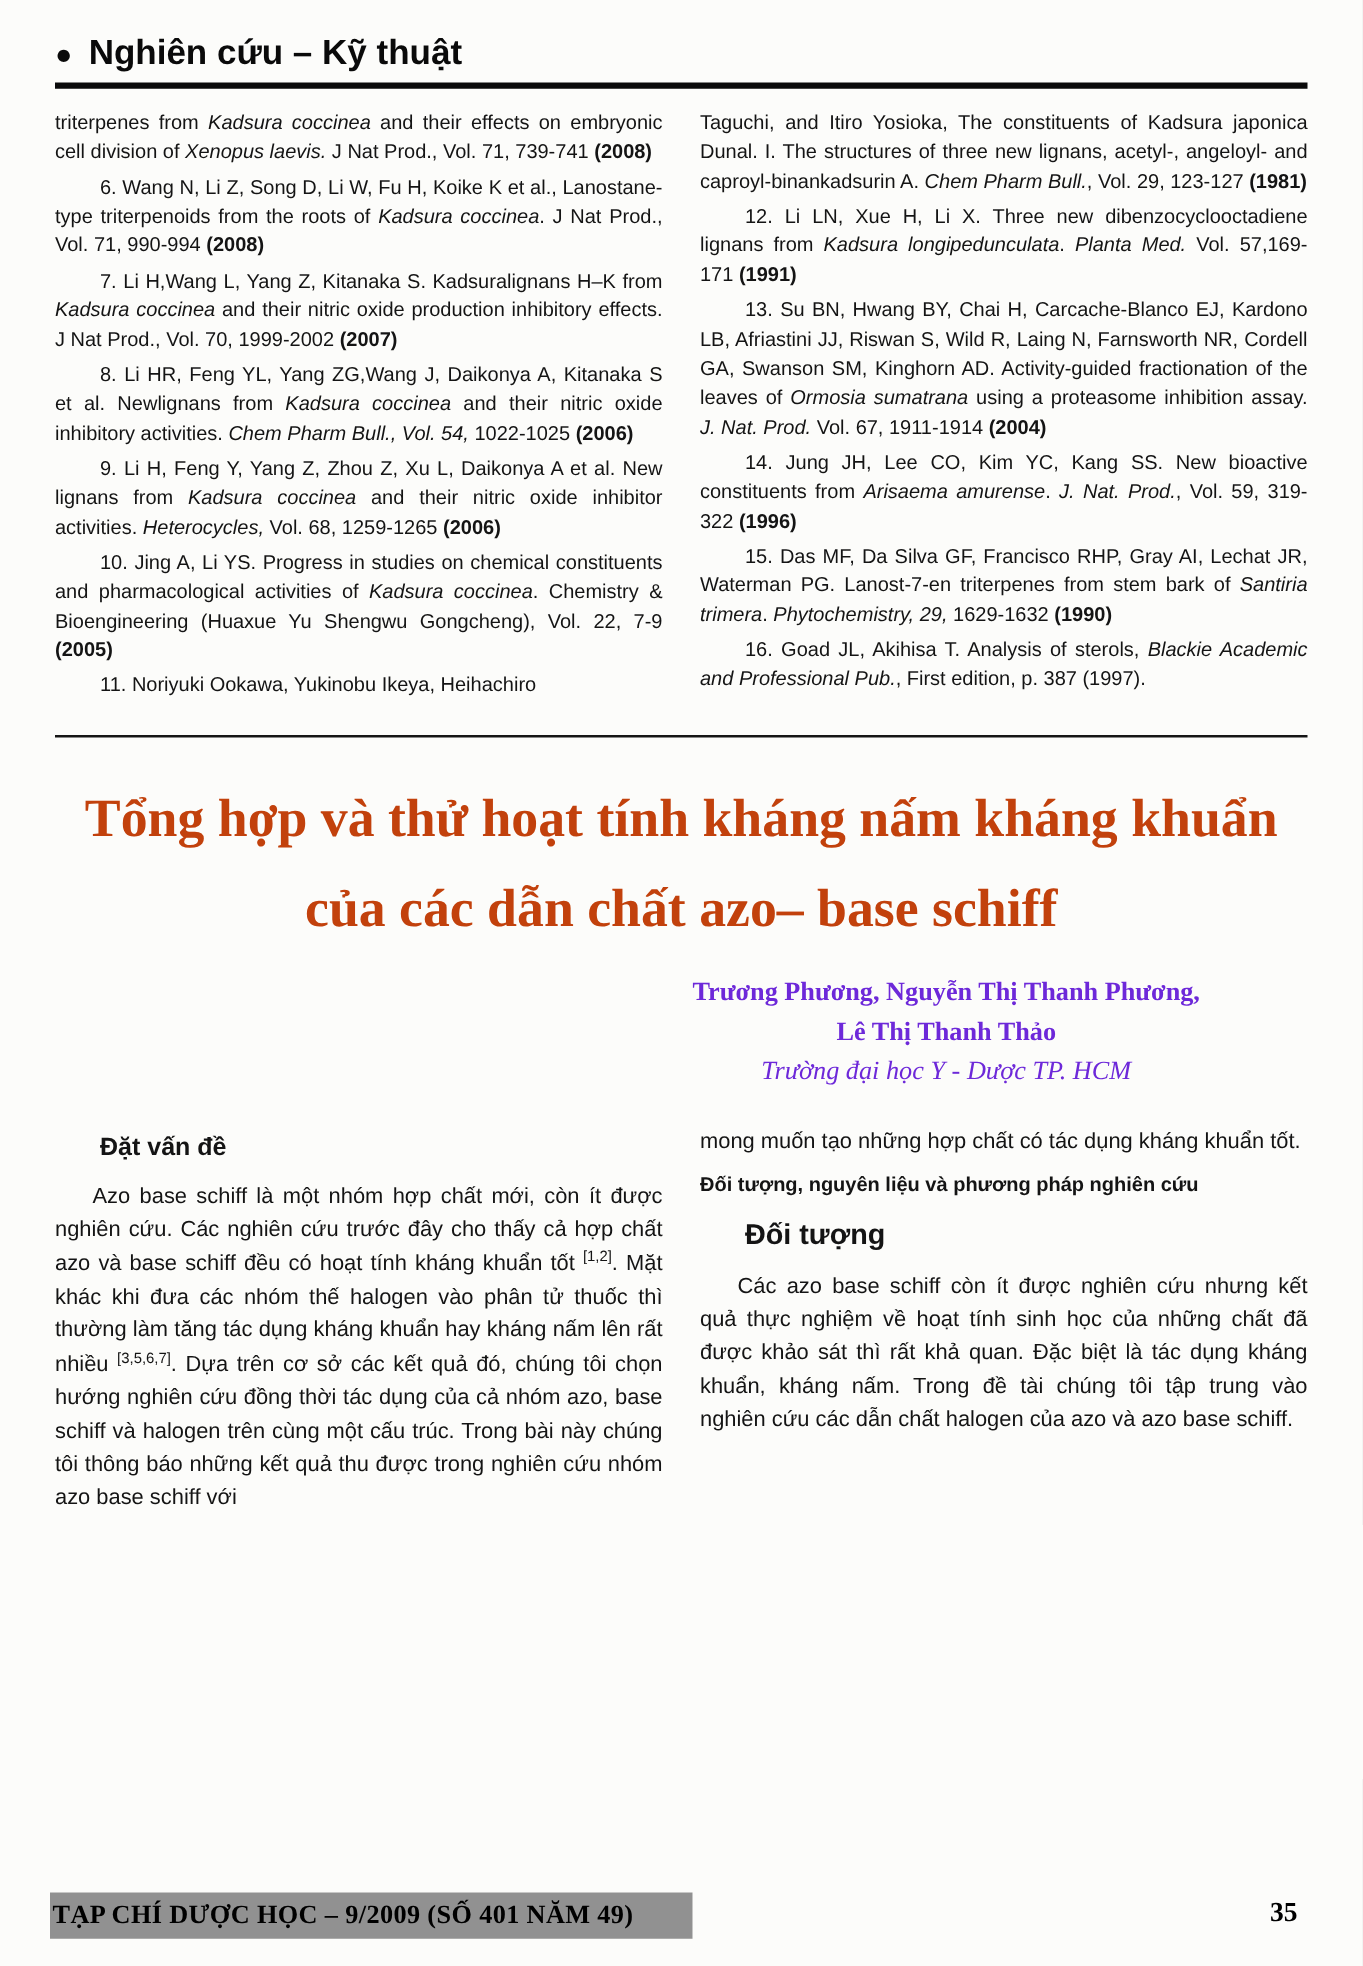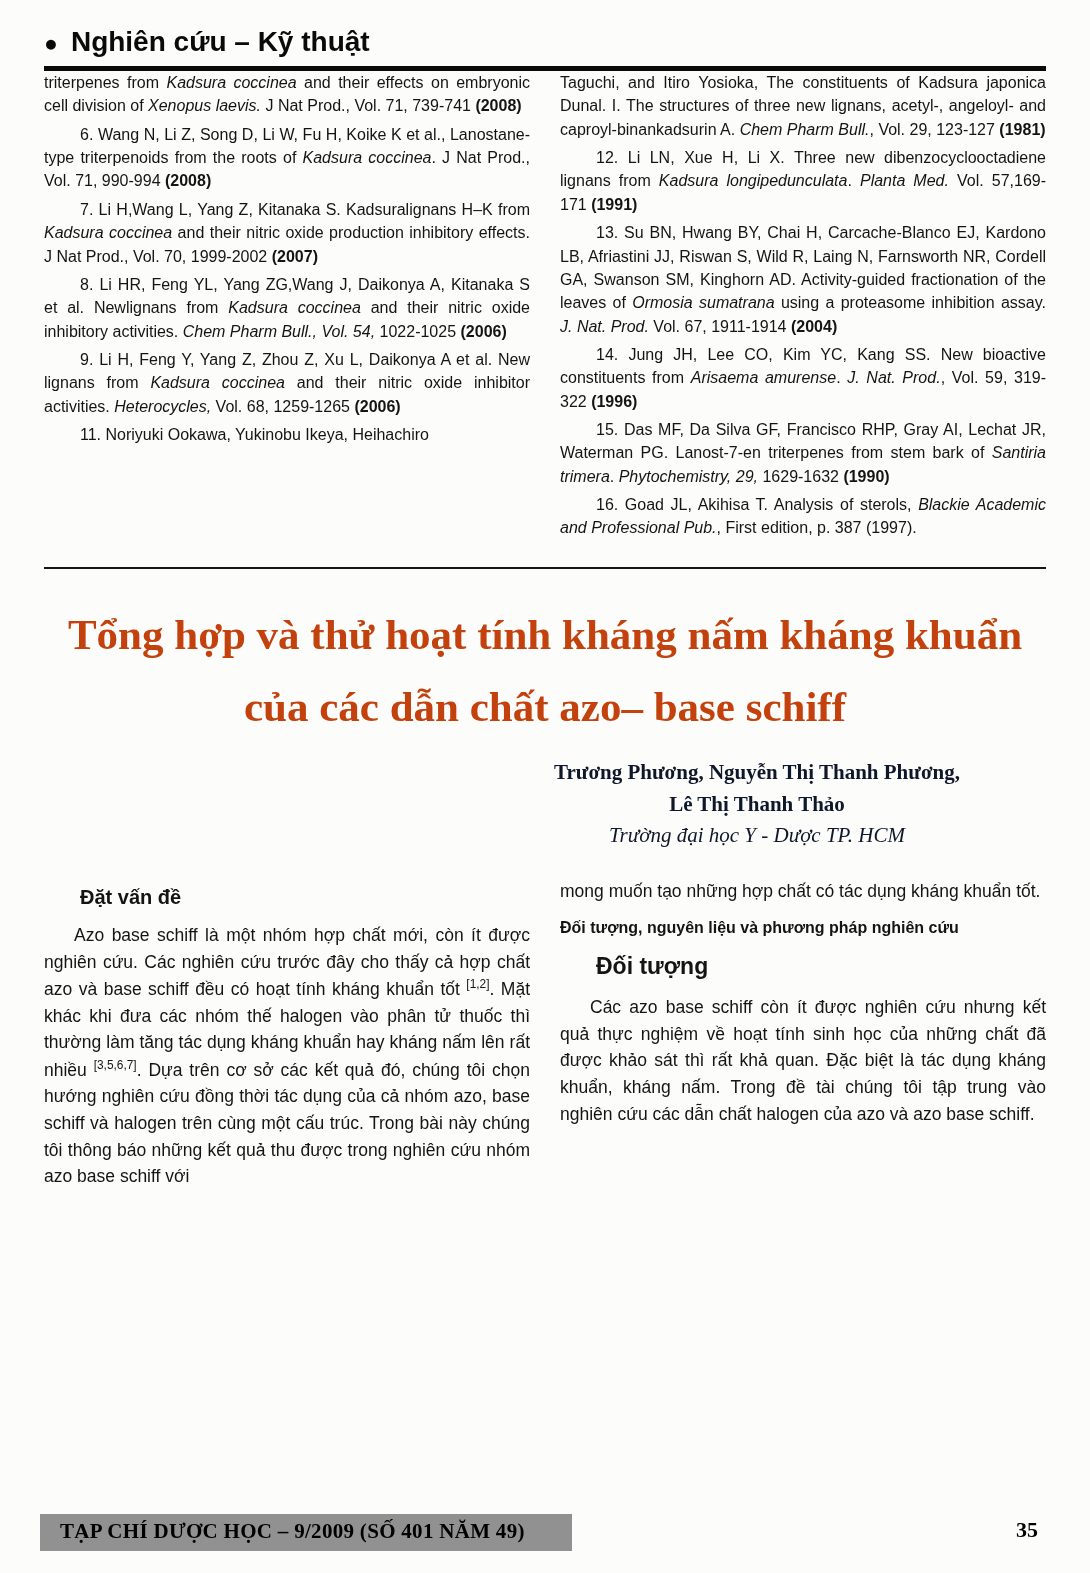--- a/index.html
+++ b/index.html
@@ -5,45 +5,45 @@
   html,body{margin:0;padding:0}
   body{background:#d9d9d9}
   .page{position:relative;width:1090px;height:1573px;margin:0 auto;background:#fcfcfa;
         font-family:"Liberation Sans","DejaVu Sans",sans-serif;color:#141414;overflow:hidden}
   .inner{padding:26px 44px 0 44px}
 
   .header-row{display:flex;align-items:center;gap:13px;font-size:28px;font-weight:700;color:#0a0a0a}
   .bullet{font-size:23px;line-height:1;transform:translateY(1px)}
   .header-rule{height:5px;background:#0a0a0a;margin-top:8px}
 
-  .refs{display:flex;gap:30px;margin-top:0}
+  .refs{display:flex;gap:30px;margin-top:16px}
   .refs .col{width:486px;font-size:16px;line-height:1.46;text-align:justify}
   .ref{margin:0 0 5px 0;text-indent:36px}
   .ref.first{text-indent:0}
   sup{font-size:0.68em}
 
   .section-divider{height:2px;background:#151515;margin-top:22px}
 
   .article-title{margin:30px 0 0 0;text-align:center;font-family:"Liberation Serif","DejaVu Serif",serif;
                  font-weight:700;font-size:43px;line-height:1.68;color:#c2410c}
 
   .authors{margin:14px 46px 0 470px;text-align:center;font-family:"Liberation Serif","DejaVu Serif",serif;
-           font-weight:700;font-size:21px;line-height:1.5;color:#0f172a}
+           font-weight:700;font-size:21px;line-height:1.5;color:#6d28d9}
   .affiliation{font-style:italic;font-weight:400;font-size:21px}
 
   .body-cols{display:flex;gap:30px;margin-top:26px}
   .body-cols .col{width:486px;font-size:17.5px;line-height:1.52;text-align:justify}
   .h-dat{font-size:20px;font-weight:700;margin:4px 0 10px 36px;text-align:left}
   .h-doi{font-size:16px;font-weight:700;line-height:1.3;margin:14px 0 10px 0;text-align:left}
   .h-sub{font-size:23px;font-weight:700;margin:2px 0 10px 36px;text-align:left}
   .p-indent{text-indent:30px;margin:0}
   .p-plain{margin:0}
 
   .footer-bar{position:absolute;left:40px;bottom:22px;width:502px;background:#919191;
-              padding:5px 10px 7px 20px;font-family:"Liberation Serif","DejaVu Serif",serif;
+              padding:5px 10px 7px 2px;font-family:"Liberation Serif","DejaVu Serif",serif;
               font-weight:700;font-size:21px;color:#000;letter-spacing:0.3px}
   .page-number{position:absolute;right:52px;bottom:30px;font-family:"Liberation Serif","DejaVu Serif",serif;
                font-weight:700;font-size:22px;color:#000}
 </style>
 </head>
 <body>
 
 <div class="page">
   <div class="inner">
 
@@ -55,20 +55,21 @@
       <div class="header-rule"></div>
     </header>
 
     <section class="refs">
       <div class="col">
         <p class="ref first"><span>triterpenes from </span><span style="font-style: italic;">Kadsura coccinea</span><span> and their effects on embryonic cell division of </span><span style="font-style: italic;">Xenopus laevis.</span><span> J Nat Prod., Vol. 71, 739-741 </span><span style="font-weight: bold;">(2008)</span></p>
         <p class="ref"><span>6. Wang N, Li Z, Song D, Li W, Fu H, Koike K et al., Lanostane-type triterpenoids from the roots of </span><span style="font-style: italic;">Kadsura coccinea</span><span>. J Nat Prod., Vol. 71, 990-994 </span><span style="font-weight: bold;">(2008)</span></p>
         <p class="ref"><span>7. Li H,Wang L, Yang Z, Kitanaka S. Kadsuralignans H–K from </span><span style="font-style: italic;">Kadsura coccinea</span><span> and their nitric oxide production inhibitory effects. J Nat Prod., Vol. 70, 1999-2002 </span><span style="font-weight: bold;">(2007)</span></p>
         <p class="ref"><span>8. Li HR, Feng YL, Yang ZG,Wang J, Daikonya A, Kitanaka S et al. Newlignans from </span><span style="font-style: italic;">Kadsura coccinea</span><span> and their nitric oxide inhibitory activities. </span><span style="font-style: italic;">Chem Pharm Bull., Vol. 54,</span><span> 1022-1025 </span><span style="font-weight: bold;">(2006)</span></p>
         <p class="ref"><span>9. Li H, Feng Y, Yang Z, Zhou Z, Xu L, Daikonya A et al. New lignans from </span><span style="font-style: italic;">Kadsura coccinea</span><span> and their nitric oxide inhibitor activities. </span><span style="font-style: italic;">Heterocycles,</span><span> Vol. 68, 1259-1265 </span><span style="font-weight: bold;">(2006)</span></p>
+        <p class="ref"><span>10. Jing A, Li YS. Progress in studies on chemical constituents and pharmacological activities of </span><span style="font-style: italic;">Kadsura coccinea</span><span>. Chemistry &amp; Bioengineering (Huaxue Yu Shengwu Gongcheng), Vol. 22, 7-9 </span><span style="font-weight: bold;">(2005)</span></p>
         <p class="ref"><span>11. Noriyuki Ookawa, Yukinobu Ikeya, Heihachiro</span></p>
       </div>
       <div class="col">
         <p class="ref first"><span>Taguchi, and Itiro Yosioka, The constituents of </span><span style="">Kadsura japonica</span><span> Dunal. I. The structures of three new lignans, acetyl-, angeloyl- and caproyl-binankadsurin A. </span><span style="font-style: italic;">Chem Pharm Bull.</span><span>, Vol. 29, 123-127 </span><span style="font-weight: bold;">(1981)</span></p>
         <p class="ref"><span>12. Li LN, Xue H, Li X. Three new dibenzocyclooctadiene lignans from </span><span style="font-style: italic;">Kadsura longipedunculata</span><span>. </span><span style="font-style: italic;">Planta Med.</span><span> Vol. 57,169-171 </span><span style="font-weight: bold;">(1991)</span></p>
         <p class="ref"><span>13. Su BN, Hwang BY, Chai H, Carcache-Blanco EJ, Kardono LB, Afriastini JJ, Riswan S, Wild R, Laing N, Farnsworth NR, Cordell GA, Swanson SM, Kinghorn AD. Activity-guided fractionation of the leaves of </span><span style="font-style: italic;">Ormosia sumatrana</span><span> using a proteasome inhibition assay. </span><span style="font-style: italic;">J. Nat. Prod.</span><span> Vol. 67, 1911-1914 </span><span style="font-weight: bold;">(2004)</span></p>
         <p class="ref"><span>14. Jung JH, Lee CO, Kim YC, Kang SS. New bioactive constituents from </span><span style="font-style: italic;">Arisaema amurense</span><span>. </span><span style="font-style: italic;">J. Nat. Prod.</span><span>, Vol. 59, 319-322 </span><span style="font-weight: bold;">(1996)</span></p>
         <p class="ref"><span>15. Das MF, Da Silva GF, Francisco RHP, Gray AI, Lechat JR, Waterman PG. Lanost-7-en triterpenes from stem bark of </span><span style="font-style: italic;">Santiria trimera</span><span>. </span><span style="font-style: italic;">Phytochemistry, 29,</span><span> 1629-1632 </span><span style="font-weight: bold;">(1990)</span></p>
         <p class="ref"><span>16. Goad JL, Akihisa T. Analysis of sterols, </span><span style="font-style: italic;">Blackie Academic and Professional Pub.</span><span>, First edition, p. 387 </span><span style="font-weight: normal;">(1997).</span></p>
       </div>

